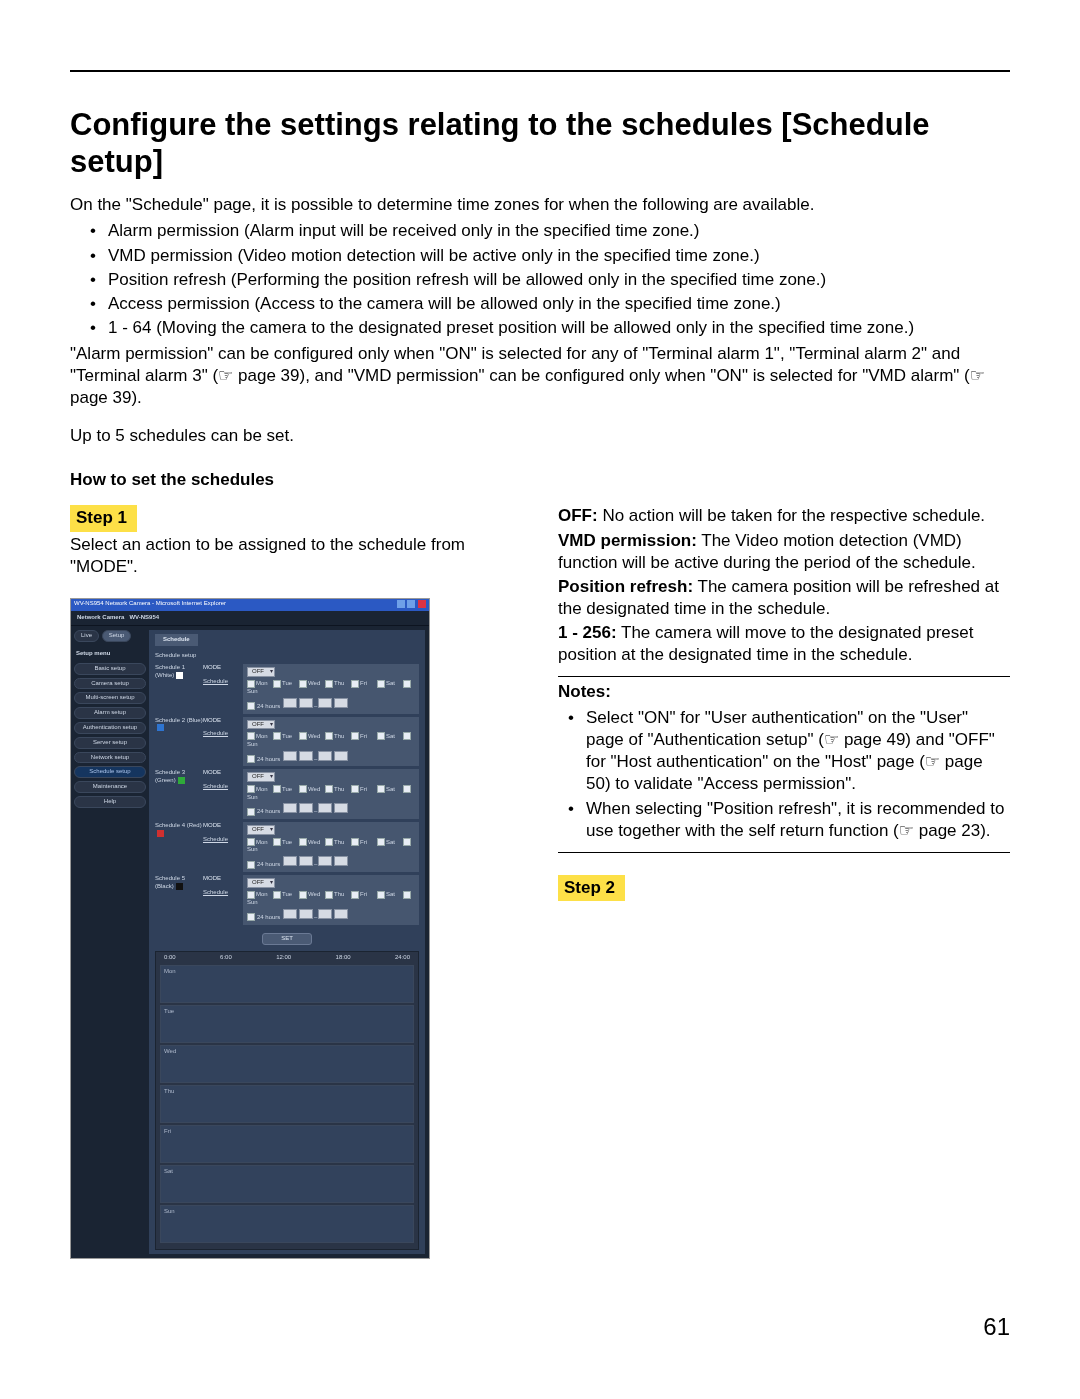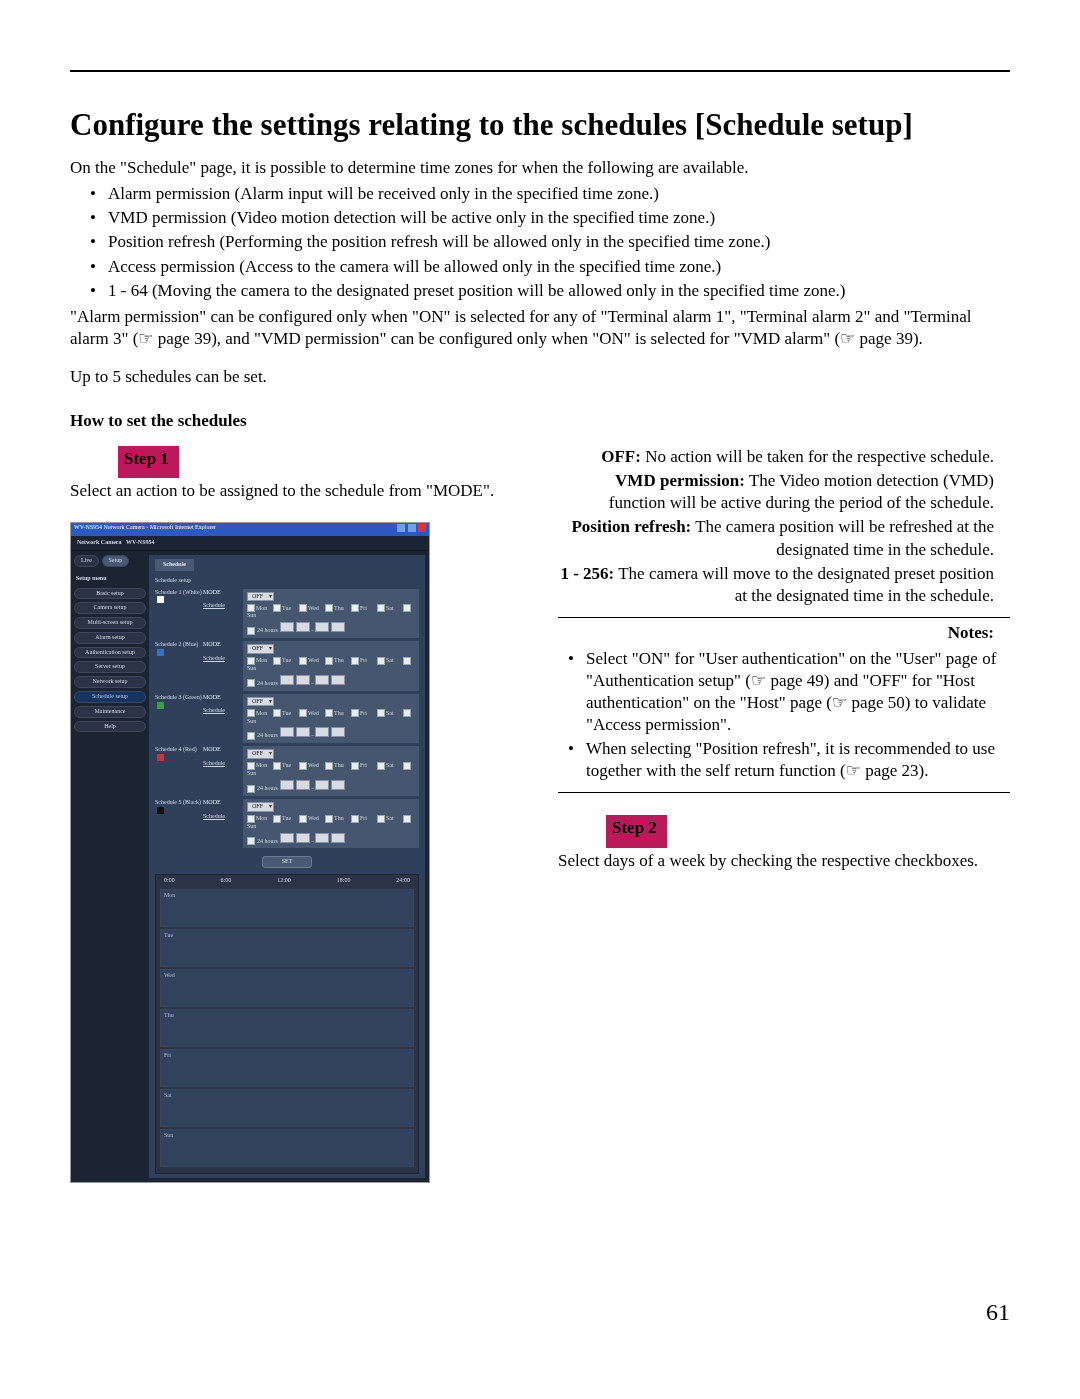--- a/index.html
+++ b/index.html
@@ -9,21 +9,20 @@
     color: #000;
     font-size: 17px;
     line-height: 1.3;
   }
   .page {
     width: 1080px;
     height: 1382px;
     position: relative;
     box-sizing: border-box;
     padding: 70px 70px 40px 70px;
-    font-family: Liberation Serif, serif;
   }
   .rule {
     border-top: 2px solid #000;
     margin-bottom: 34px;
   }
   h1 {
     font-size: 31px;
     font-weight: bold;
     margin: 0 0 14px 0;
     line-height: 1.2;
@@ -48,33 +47,32 @@
     font-weight: bold;
     margin: 22px 0 14px 0;
   }
   .cols {
     display: flex;
     gap: 36px;
   }
   .col { flex: 1 1 0; }
   .step {
     display: inline-block;
-    background: #be185d;
-    padding: 2px 10px 8px 6px;
+    background: #fde047;
+    padding: 2px 10px 2px 6px;
     font-weight: bold;
     margin-bottom: 2px;
-    margin-left: 48px;
   }
   .indent-desc { margin-left: 22px; }
-  .optlist p { margin: 0 16px 2px 0; text-align: right; }
+  .optlist p { margin: 0 8px 2px 0; }
   .notes-rule { border-top: 1px solid #000; margin: 10px 0 4px 0; }
   .notes-head { font-weight: bold; margin: 0 0 2px 0; }
   .page-num {
     position: absolute;
-    bottom: 54px;
+    bottom: 40px;
     right: 70px;
     font-size: 24px;
   }
   
   .shot {
     margin-top: 20px;
     width: 358px;
     border: 1px solid #999;
     font-size: 6px;
     background: #fff;
@@ -297,18 +295,17 @@
       <div class="notes-rule"></div>
       <p class="notes-head">Notes:</p>
       <ul class="bullets" style="padding-left:28px">
         <li>Select "ON" for "User authentication" on the "User" page of "Authentication setup" (☞ page 49) and "OFF" for "Host authentication" on the "Host" page (☞ page 50) to validate "Access permission".</li>
         <li>When selecting "Position refresh", it is recommended to use together with the self return function (☞ page 23).</li>
       </ul>
       <div class="notes-rule"></div>
 
       <div style="height:18px"></div>
       <span class="step">Step 2</span>
-      <div>Select days of a week by checking the respective checkboxes.</div>
     </div>
   </div>
 
   <div class="page-num">61</div>
 </div>
 
 </body></html>

